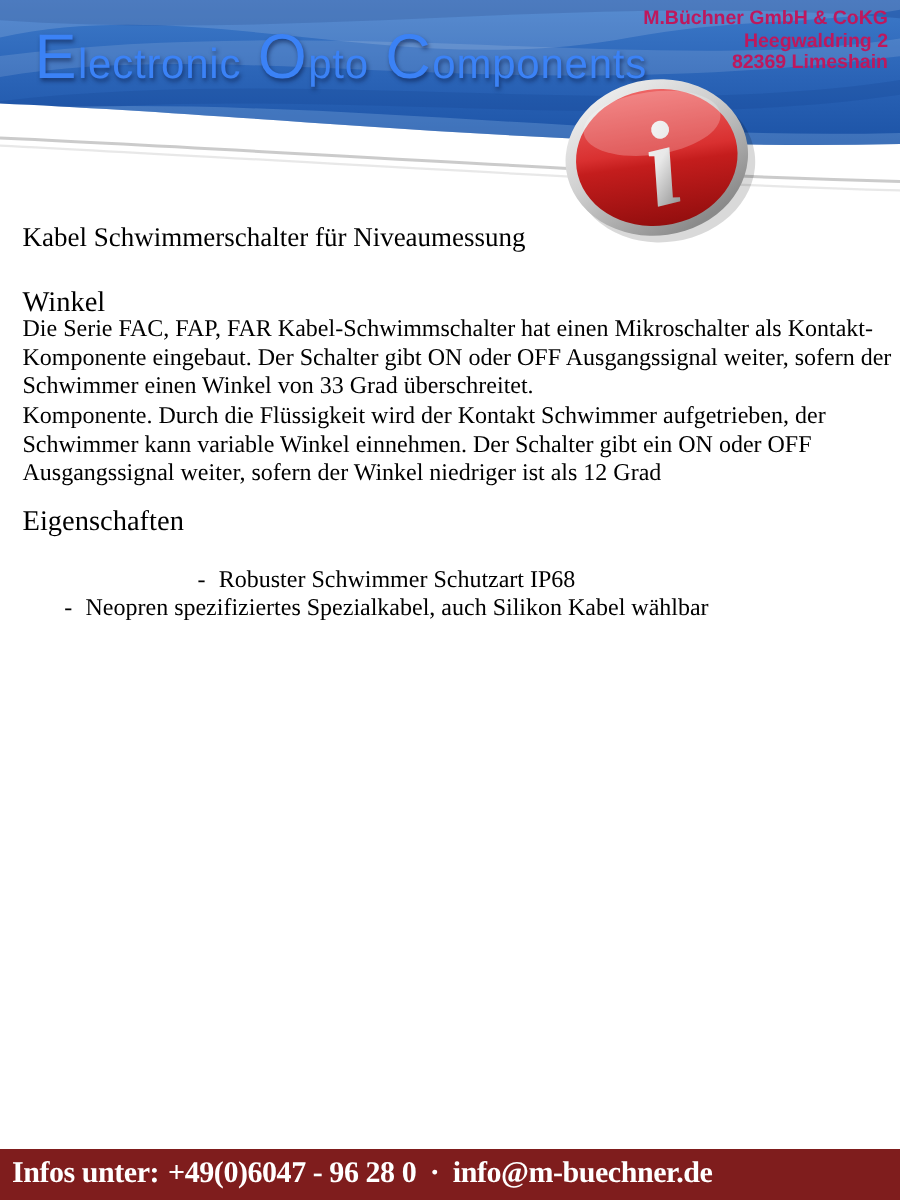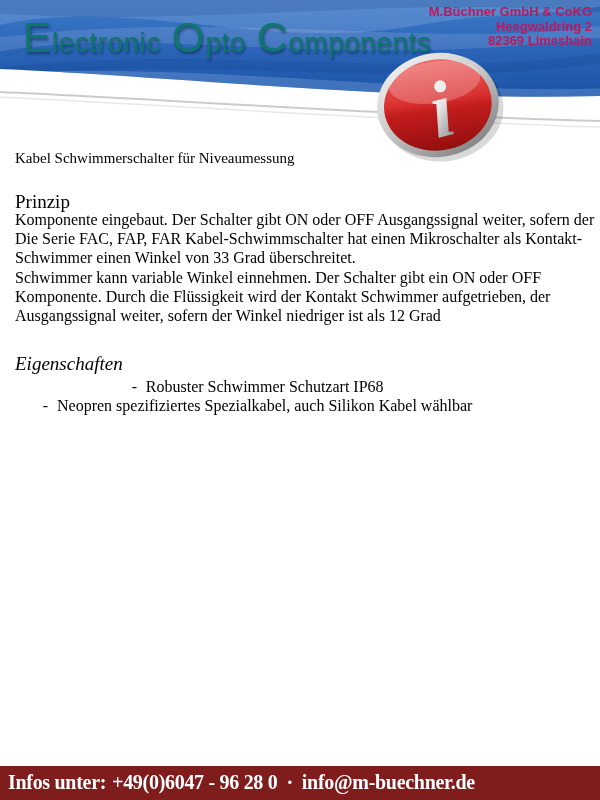--- a/index.html
+++ b/index.html
@@ -1,36 +1,36 @@
 <!DOCTYPE html>
 <html><head>
 <meta charset="utf-8">
 <style>
   html,body{margin:0;padding:0;background:#fff;}
   .page{position:relative;width:600px;height:800px;background:#ffffff;overflow:hidden;
         font-family:"Liberation Serif",serif;color:#000;}
 
   
   .header-svg{position:absolute;left:0;top:0;display:block;}
-  .logo{position:absolute;left:23px;top:14px;color:#0f766e;
+  .logo{position:absolute;left:23px;top:14px;color:#3b82f6;
         font-family:"Liberation Sans",sans-serif;white-space:nowrap;
         text-shadow:1px 2px 3px rgba(8,20,60,0.55);}
   .logo .word{margin-right:11px;}
   .logo .cap{font-size:42px;font-weight:400;letter-spacing:1px;}
   .logo .rest{font-size:28px;font-weight:400;letter-spacing:0.5px;}
   .address{position:absolute;top:5px;right:8px;text-align:right;
            font-family:"Liberation Sans",sans-serif;font-weight:bold;
            font-size:13px;line-height:14.5px;color:#be185d;}
   .info-icon-svg{position:absolute;left:372px;top:50px;}
 
   
-  .title{position:absolute;left:15px;top:148px;font-size:15px;line-height:21px;}
+  .title{position:absolute;left:15px;top:148px;font-size:18px;line-height:21px;}
   .heading{position:absolute;left:15px;font-size:19px;line-height:21px;}
   .h-prinzip{top:191px;}
-  .h-eigen{top:353px;font-style:italic;}
+  .h-eigen{top:337px;}
   .para{position:absolute;left:15px;top:210px;font-size:16px;line-height:19.2px;
         white-space:nowrap;}
   .bullets{position:absolute;left:34px;top:377px;font-size:16px;line-height:19.3px;
            white-space:nowrap;text-align:center;}
   .bullet .marker{display:inline-block;width:23px;}
 
   
   .footer{position:absolute;left:0;top:766px;width:600px;height:34px;
           background:#7f1d1d;color:#ffffff;font-family:Liberation Serif, serif;
           font-weight:bold;font-size:20px;line-height:33px;letter-spacing:-0.3px;
@@ -99,28 +99,28 @@
       <ellipse cx="70" cy="61" rx="61" ry="51" fill="#000000" opacity="0.15"></ellipse>
       <ellipse cx="66" cy="55" rx="61" ry="52" fill="url(#ring)"></ellipse>
       <ellipse cx="66" cy="55" rx="54" ry="45.5" fill="url(#redg)"></ellipse>
       <ellipse cx="66" cy="32" rx="46" ry="21" fill="#ffffff" opacity="0.22"></ellipse>
       <text x="68" y="87" text-anchor="middle" font-family="Liberation Serif, serif" font-style="italic" font-weight="bold" font-size="80" fill="url(#igrad)" transform="rotate(-6 66 56)">i</text>
     </g>
   </svg>
 
   <div class="title">Kabel Schwimmerschalter für Niveaumessung</div>
 
-  <div class="heading h-prinzip">Prinzip</div>
+  <div class="heading h-prinzip">Winkel</div>
 
   <div class="para">
+    <div class="line">Die Serie FAC, FAP, FAR Kabel-Schwimmschalter hat einen Mikroschalter als Kontakt-</div>
     <div class="line">Komponente eingebaut. Der Schalter gibt ON oder OFF Ausgangssignal weiter, sofern der</div>
-    <div class="line">Die Serie FAC, FAP, FAR Kabel-Schwimmschalter hat einen Mikroschalter als Kontakt-</div>
     <div class="line">Schwimmer einen Winkel von 33 Grad überschreitet.</div>
+    <div class="line">Komponente. Durch die Flüssigkeit wird der Kontakt Schwimmer aufgetrieben, der</div>
     <div class="line">Schwimmer kann variable Winkel einnehmen. Der Schalter gibt ein ON oder OFF</div>
-    <div class="line">Komponente. Durch die Flüssigkeit wird der Kontakt Schwimmer aufgetrieben, der</div>
     <div class="line">Ausgangssignal weiter, sofern der Winkel niedriger ist als 12 Grad</div>
   </div>
 
   <div class="heading h-eigen">Eigenschaften</div>
 
   <div class="bullets">
     <div class="bullet">
       <span class="marker">-</span><span class="btext">Robuster Schwimmer Schutzart IP68</span>
     </div>
     <div class="bullet">

